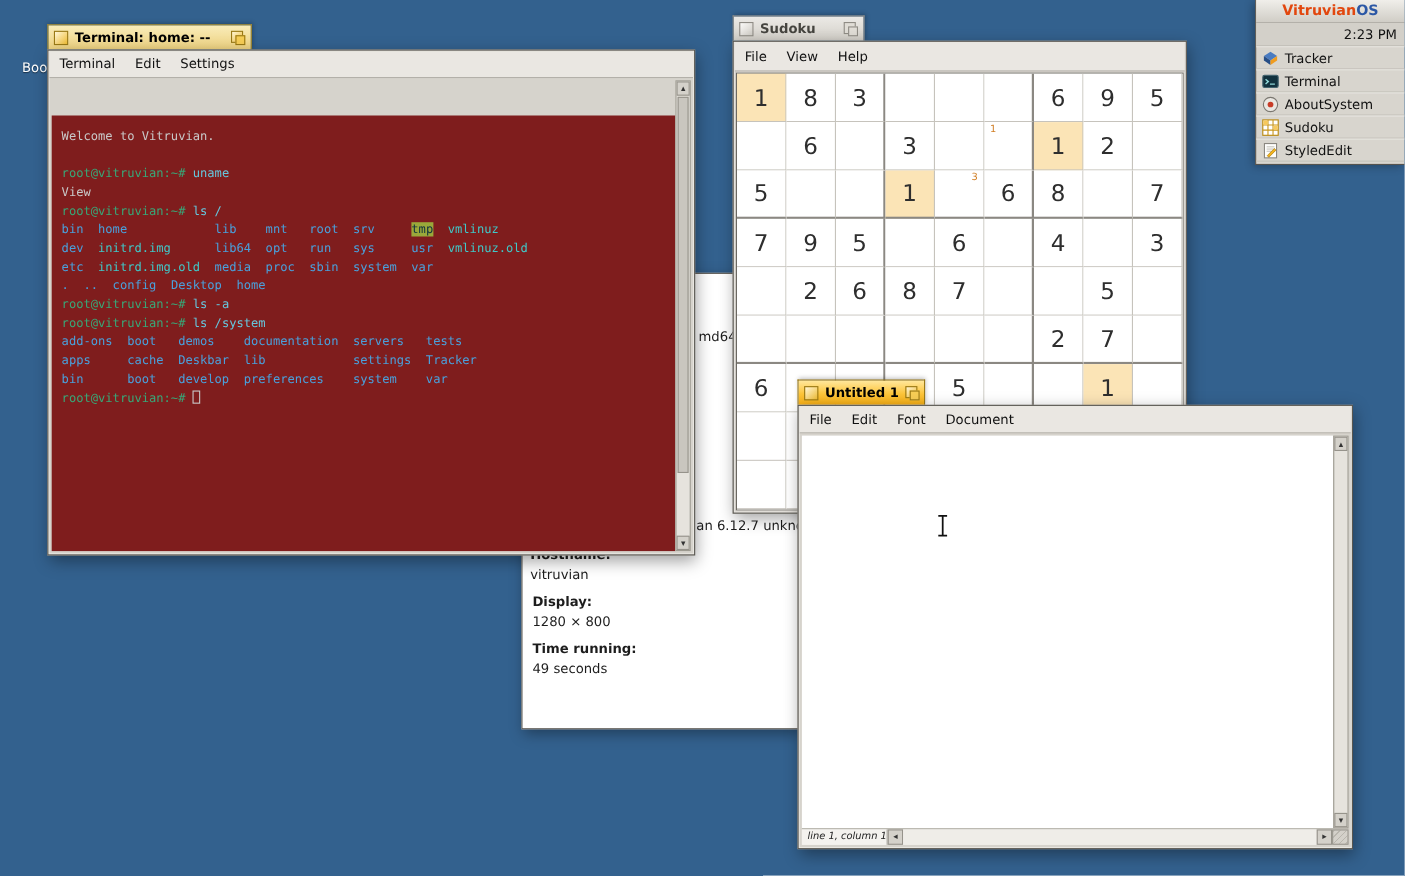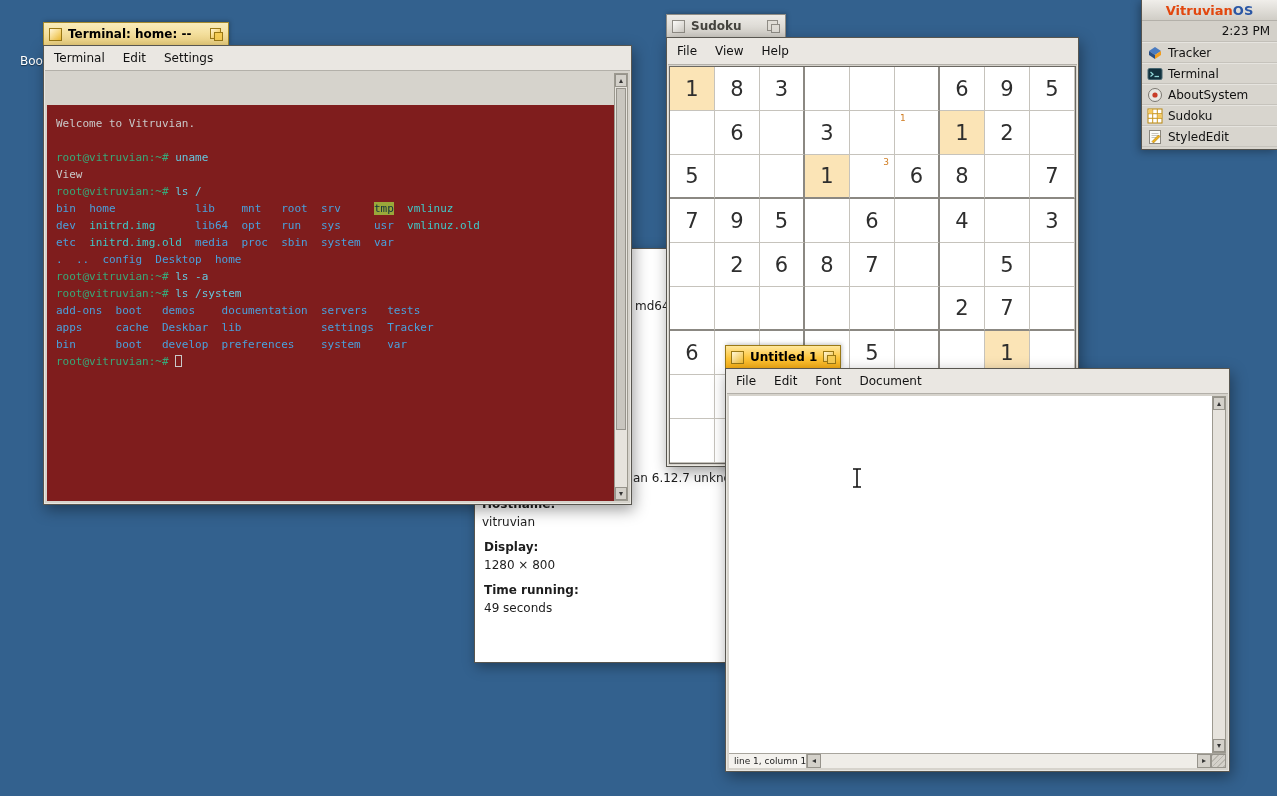--- a/index.html
+++ b/index.html
@@ -56,21 +56,21 @@
 
   
   .about-frame{position:absolute;inset:0;background:#fff;border:1px solid #585650;box-shadow:2px 4px 12px rgba(0,0,0,.35);}
   .frag{position:absolute;font-size:12px;color:#1d1d1d;white-space:nowrap;}
   .about-field{position:absolute;font-size:12px;color:#1d1d1d;}
   .af-label{font-weight:bold;}
   .af-value{margin-top:4px;}
 
   
   .se-text{position:absolute;left:3px;top:27px;right:17px;bottom:18px;background:#fff;}
-  .se-status{position:absolute;left:3px;right:3px;bottom:3px;height:15px;display:flex;align-items:stretch;background:#efede8;border-top:1px solid #a8a59d;}
+  .se-status{position:absolute;left:3px;right:3px;bottom:3px;height:15px;display:flex;align-items:stretch;background:#efede8;border-top:1px solid #a8a59d;font-style:italic;}
   .se-linecol{width:78px;background:#f4f2ee;border-right:1px solid #a8a59d;font-size:9px;line-height:14px;padding-left:5px;color:#222;white-space:nowrap;}
   .se-harrow{width:14px;background:#d4d1ca;border:1px solid #96938b;font-size:8px;line-height:12px;text-align:center;color:#333;flex:0 0 auto;}
   .se-htrack{flex:1;background:#efede8;}
   .se-grip{width:15px;background:#d4d1ca;border:1px solid #96938b;flex:0 0 auto;background-image:repeating-linear-gradient(135deg,#b9b6ae 0 1px,transparent 1px 4px);}
   .ibeam{position:absolute;z-index:5;}
 
   
   .deskbar{position:absolute;left:1141px;top:0;width:136px;height:150px;z-index:30;background:#d8d5ce;border-left:1px solid #55534e;border-bottom:1px solid #55534e;box-shadow:-2px 2px 8px rgba(0,0,0,.3);}
   .db-title{height:21px;display:flex;justify-content:center;align-items:center;background:linear-gradient(#f0eeea,#d0cdc6);border-bottom:1px solid #b3b0a9;font-size:13px;font-weight:bold;}
   .db-orange{color:#e2470e;}

